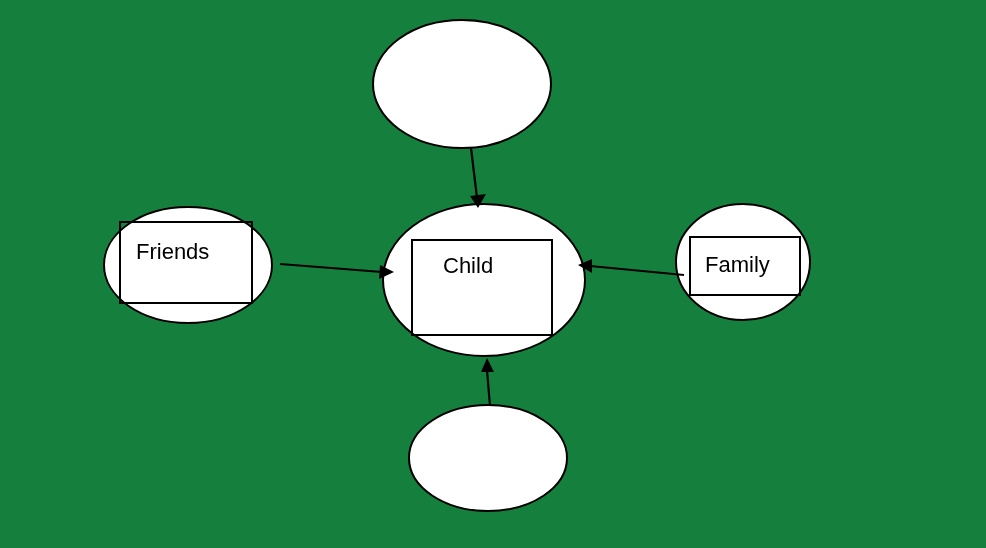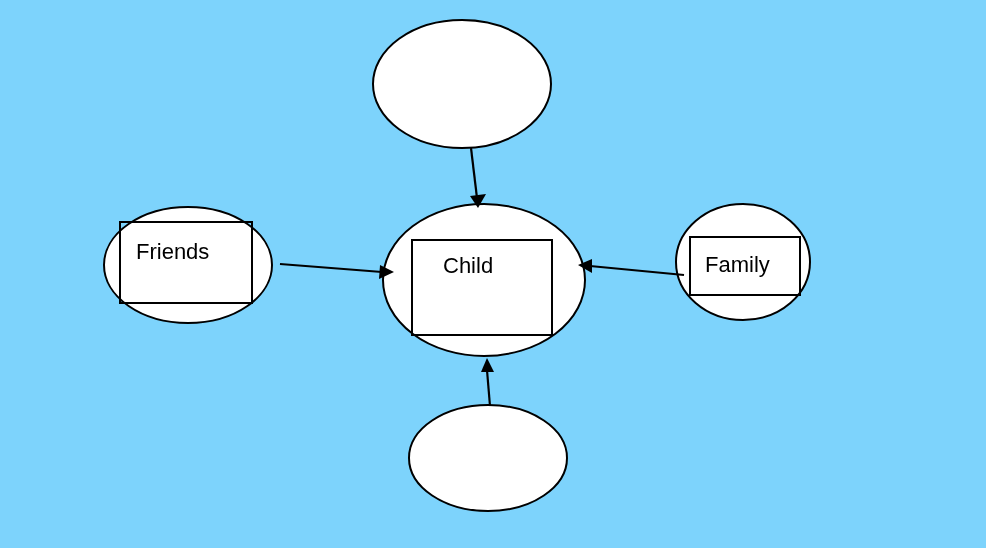--- a/index.html
+++ b/index.html
@@ -7,21 +7,21 @@
     padding: 0;
     background: #ffffff;
   }
   body {
     font-family: "Liberation Sans", sans-serif;
   }
   #canvas-wrap {
     position: relative;
     width: 986px;
     height: 548px;
-    background: #7dd3fc;
+    background: #15803d;
     overflow: hidden;
   }
   #diagram-svg {
     position: absolute;
     left: 0;
     top: 0;
     width: 986px;
     height: 548px;
     display: block;
   }

